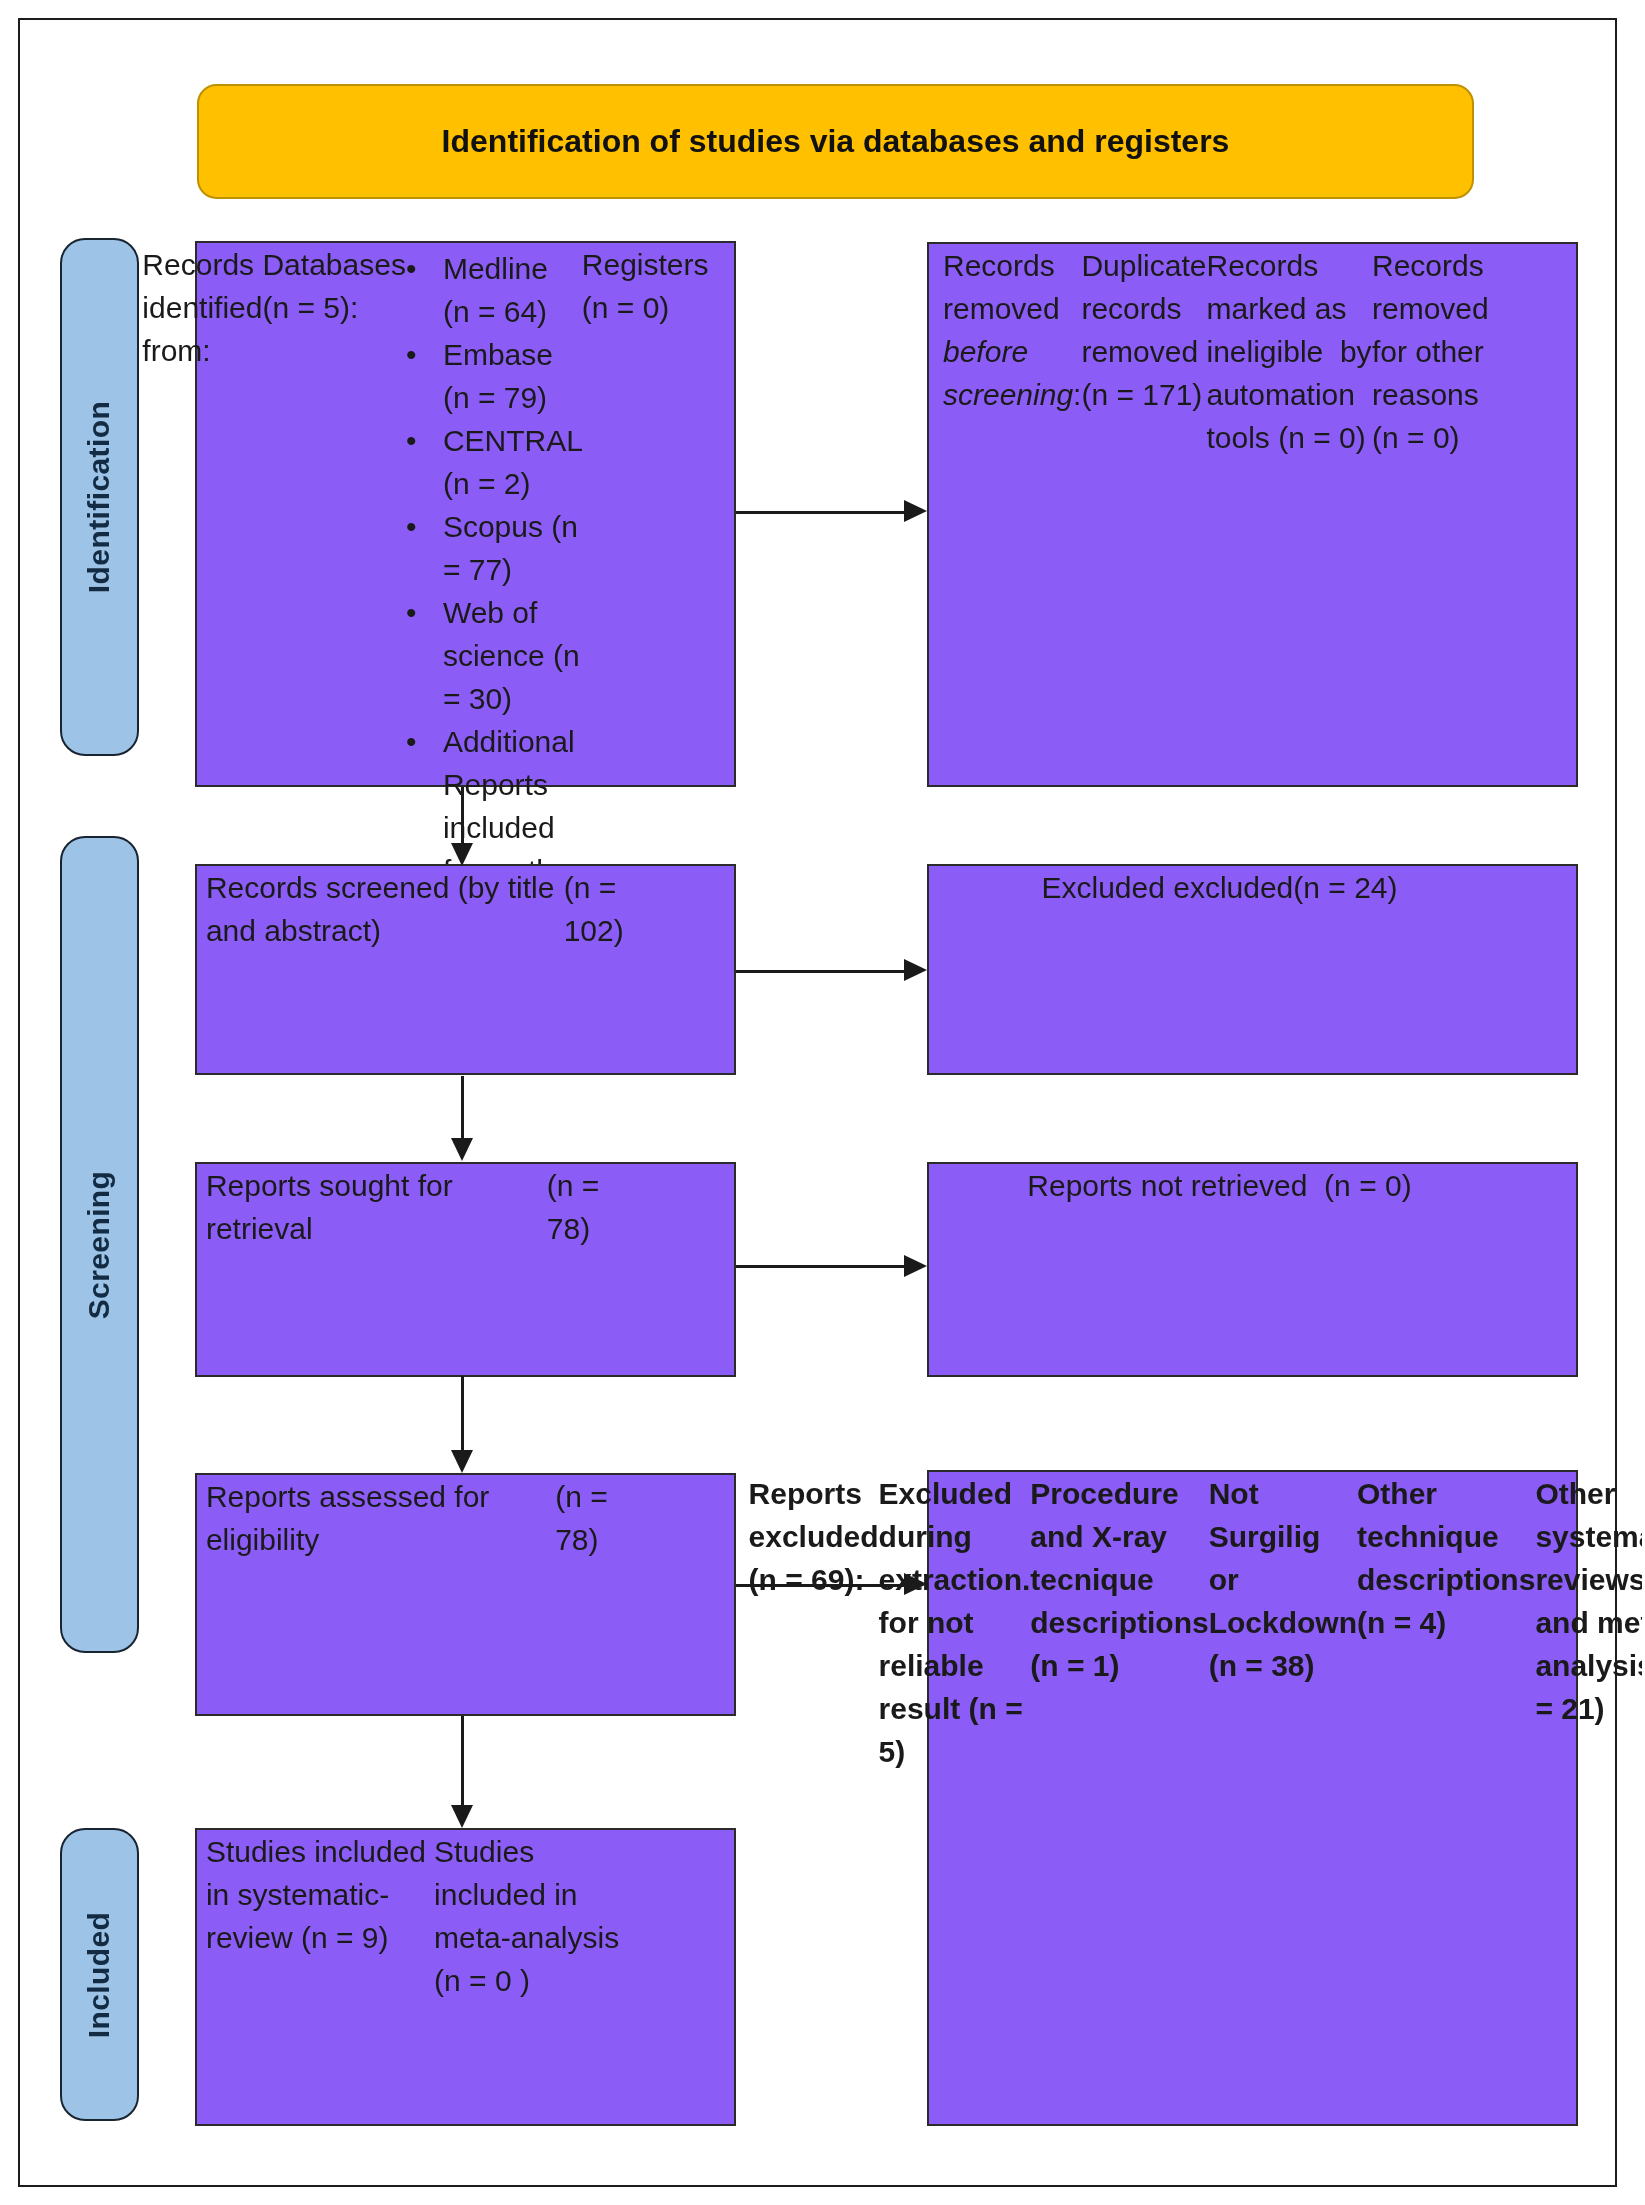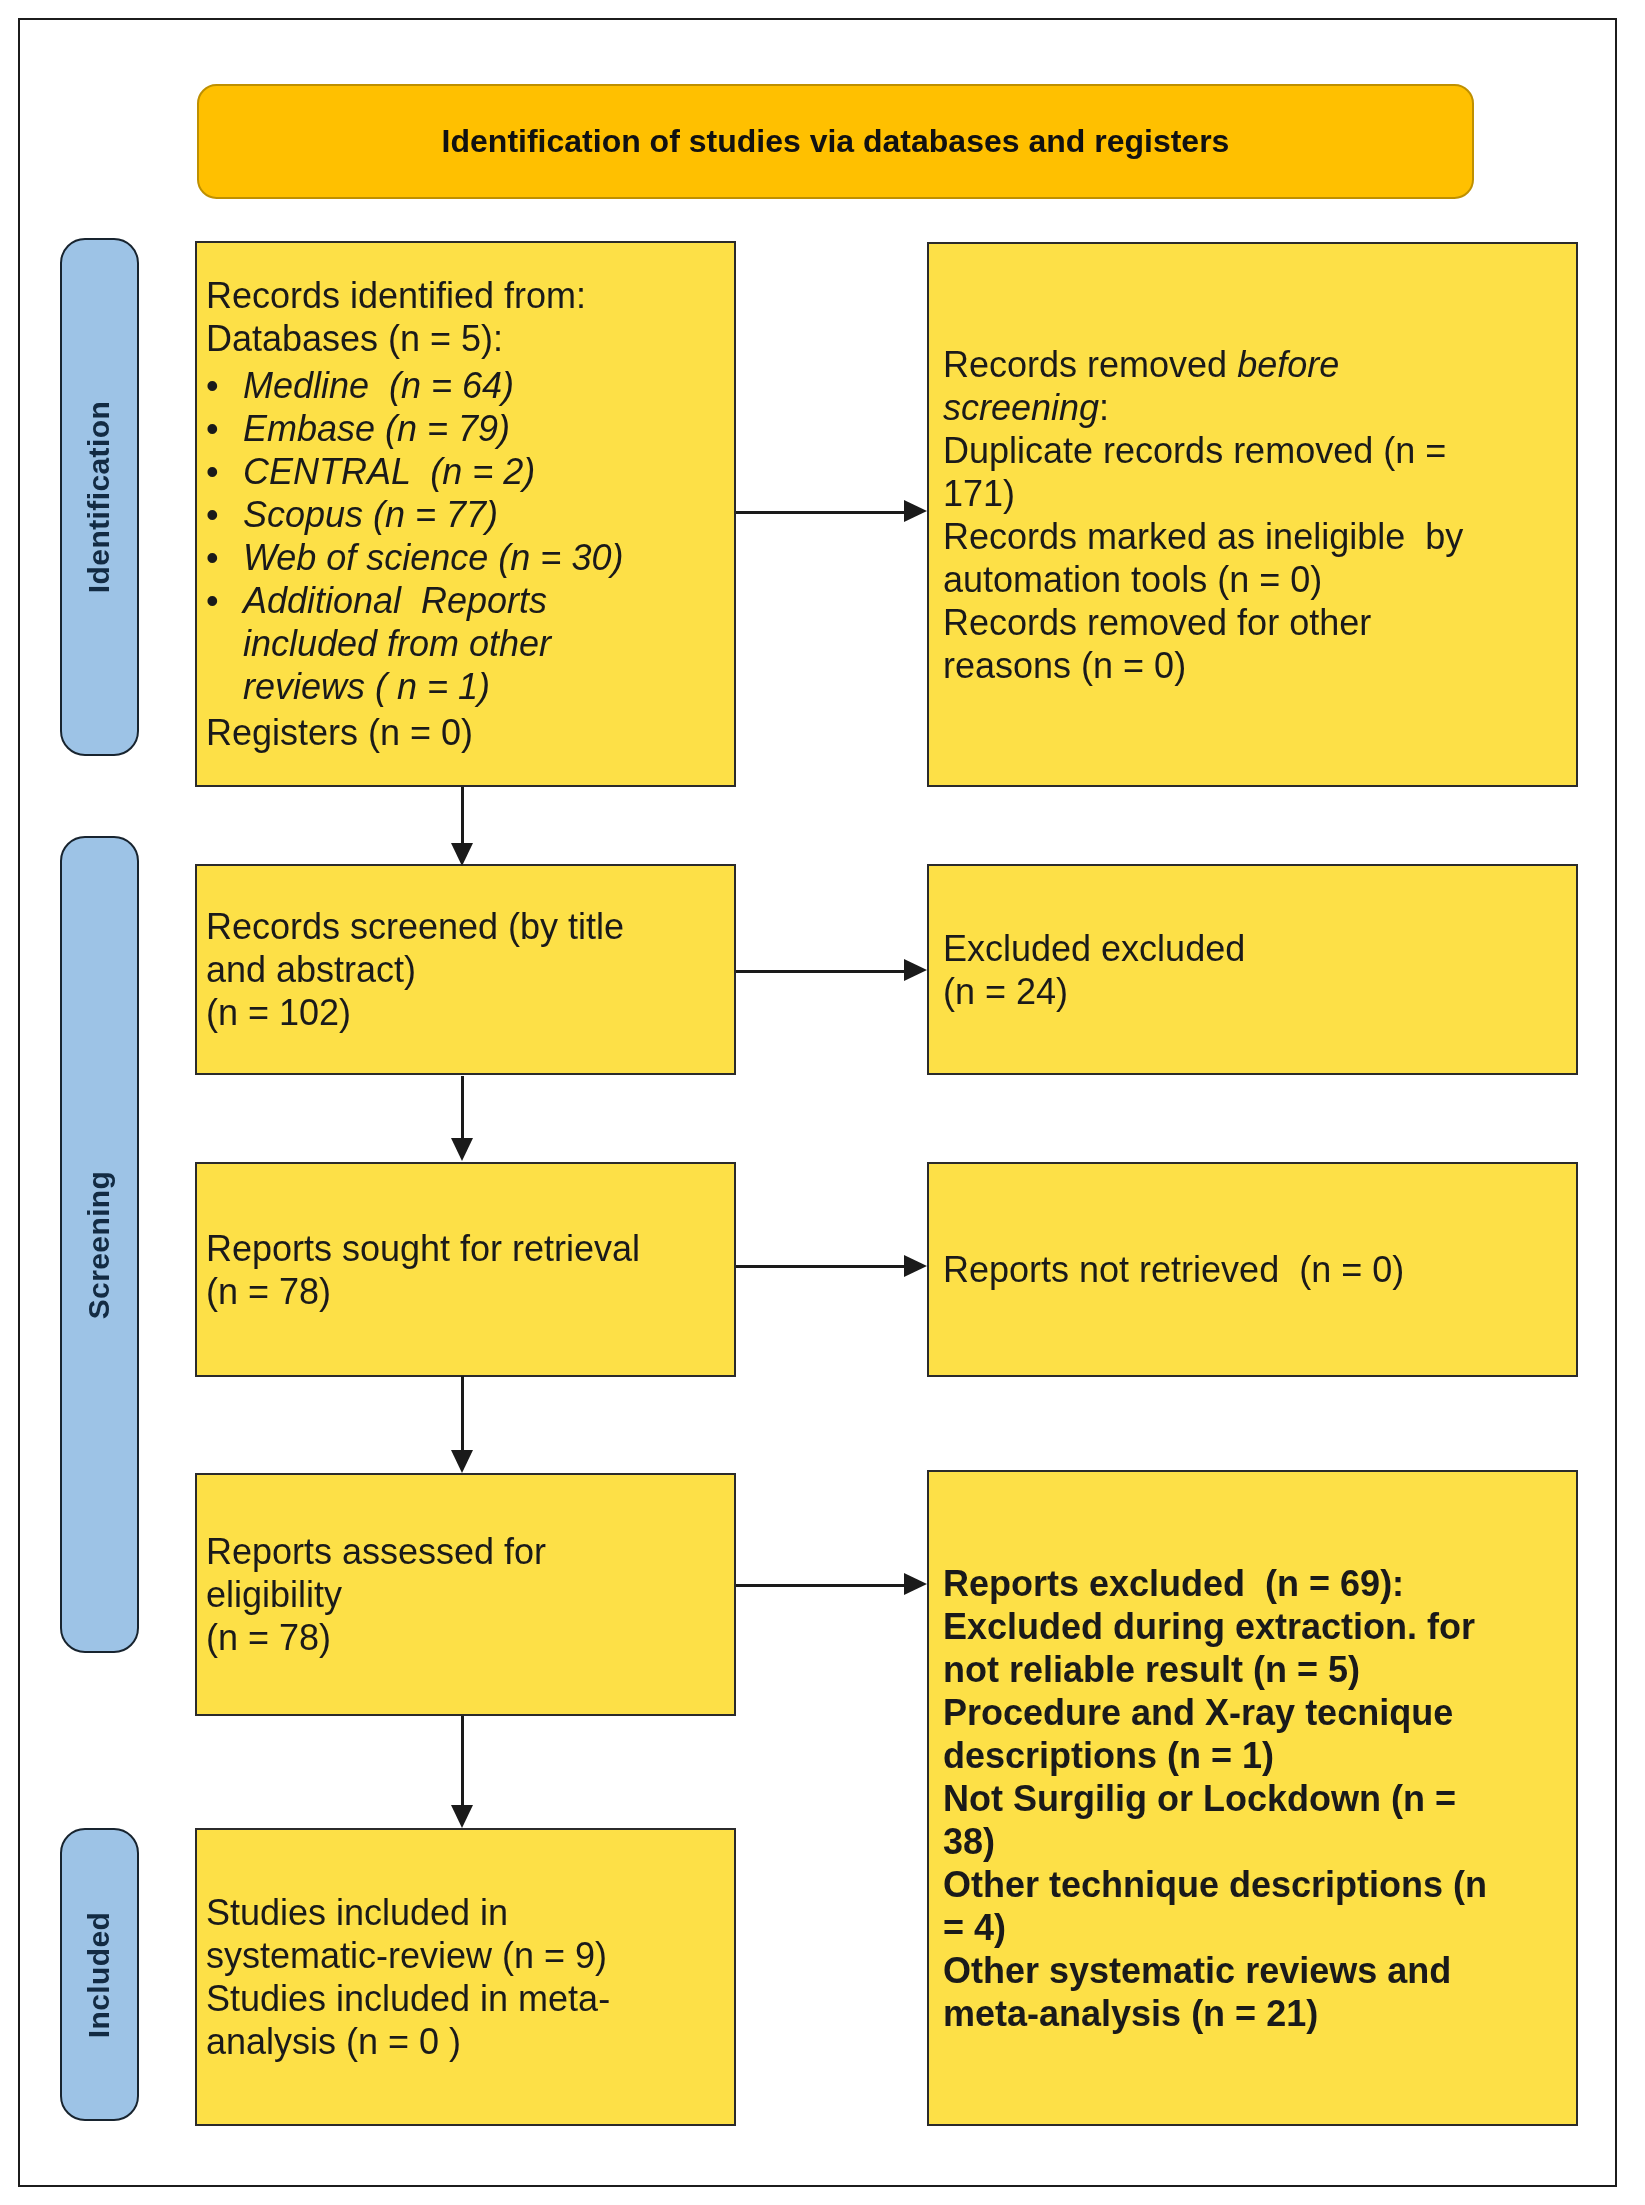--- a/index.html
+++ b/index.html
@@ -24,23 +24,23 @@
   }
   .stage-text {
     transform:rotate(-90deg); white-space:nowrap;
     font-weight:bold; font-size:30px; color:#132B43; letter-spacing:0.4px;
   }
   #stage-identification { top:238px; height:518px; }
   #stage-screening      { top:836px; height:817px; }
   #stage-included       { top:1828px; height:293px; }
 
   .box {
-    position:absolute; background:#fde047; border:2.7px solid #2B2B2B;
-    display:flex; flex-direction:column; justify-content:center;
-    font-size:36px; line-height:43px; color:#1A1A1A;
+    position:absolute; background:#8b5cf6; border:2.7px solid #2B2B2B;
+    display:flex; flex-direction:row; justify-content:center;
+    font-size:30px; line-height:43px; color:#1A1A1A;
   }
   .lbox { left:195px;  width:541px; padding:0 89px 0 8.9px; }
   .rbox { left:927px; width:651px; padding:0 80px  0 14px; }
 
   #box-l1 { top:241px;  height:546px; }
   #box-l2 { top:864px;  height:211px; }
   #box-l3 { top:1162px; height:215px; }
   #box-l4 { top:1473px; height:243px; }
   #box-l5 { top:1828px; height:298px; }
 
@@ -48,21 +48,21 @@
   #box-r2 { top:864px;  height:211px; }
   #box-r3 { top:1162px; height:215px; }
   #box-r4 { top:1470px; height:656px;font-weight:bold; }
 
   .line { white-space:pre-wrap; }
   .italic { font-style:italic; }
 
   .bullets { margin:3.5px 0; }
   .bullet-row { display:flex; }
   .bullet { flex:0 0 37px; }
-  .bullet-text { flex:1 1 auto; white-space:pre-wrap;font-style:italic; }
+  .bullet-text { flex:1 1 auto; white-space:pre-wrap; }
 
   .hline { position:absolute; height:2.7px; background:#1A1A1A; }
   .vline { position:absolute; width:2.7px;  background:#1A1A1A; }
   .head-right {
     position:absolute; width:0; height:0;
     border-top:11.5px solid transparent; border-bottom:11.5px solid transparent;
     border-left:23px solid #1A1A1A;
   }
   .head-down {
     position:absolute; width:0; height:0;

